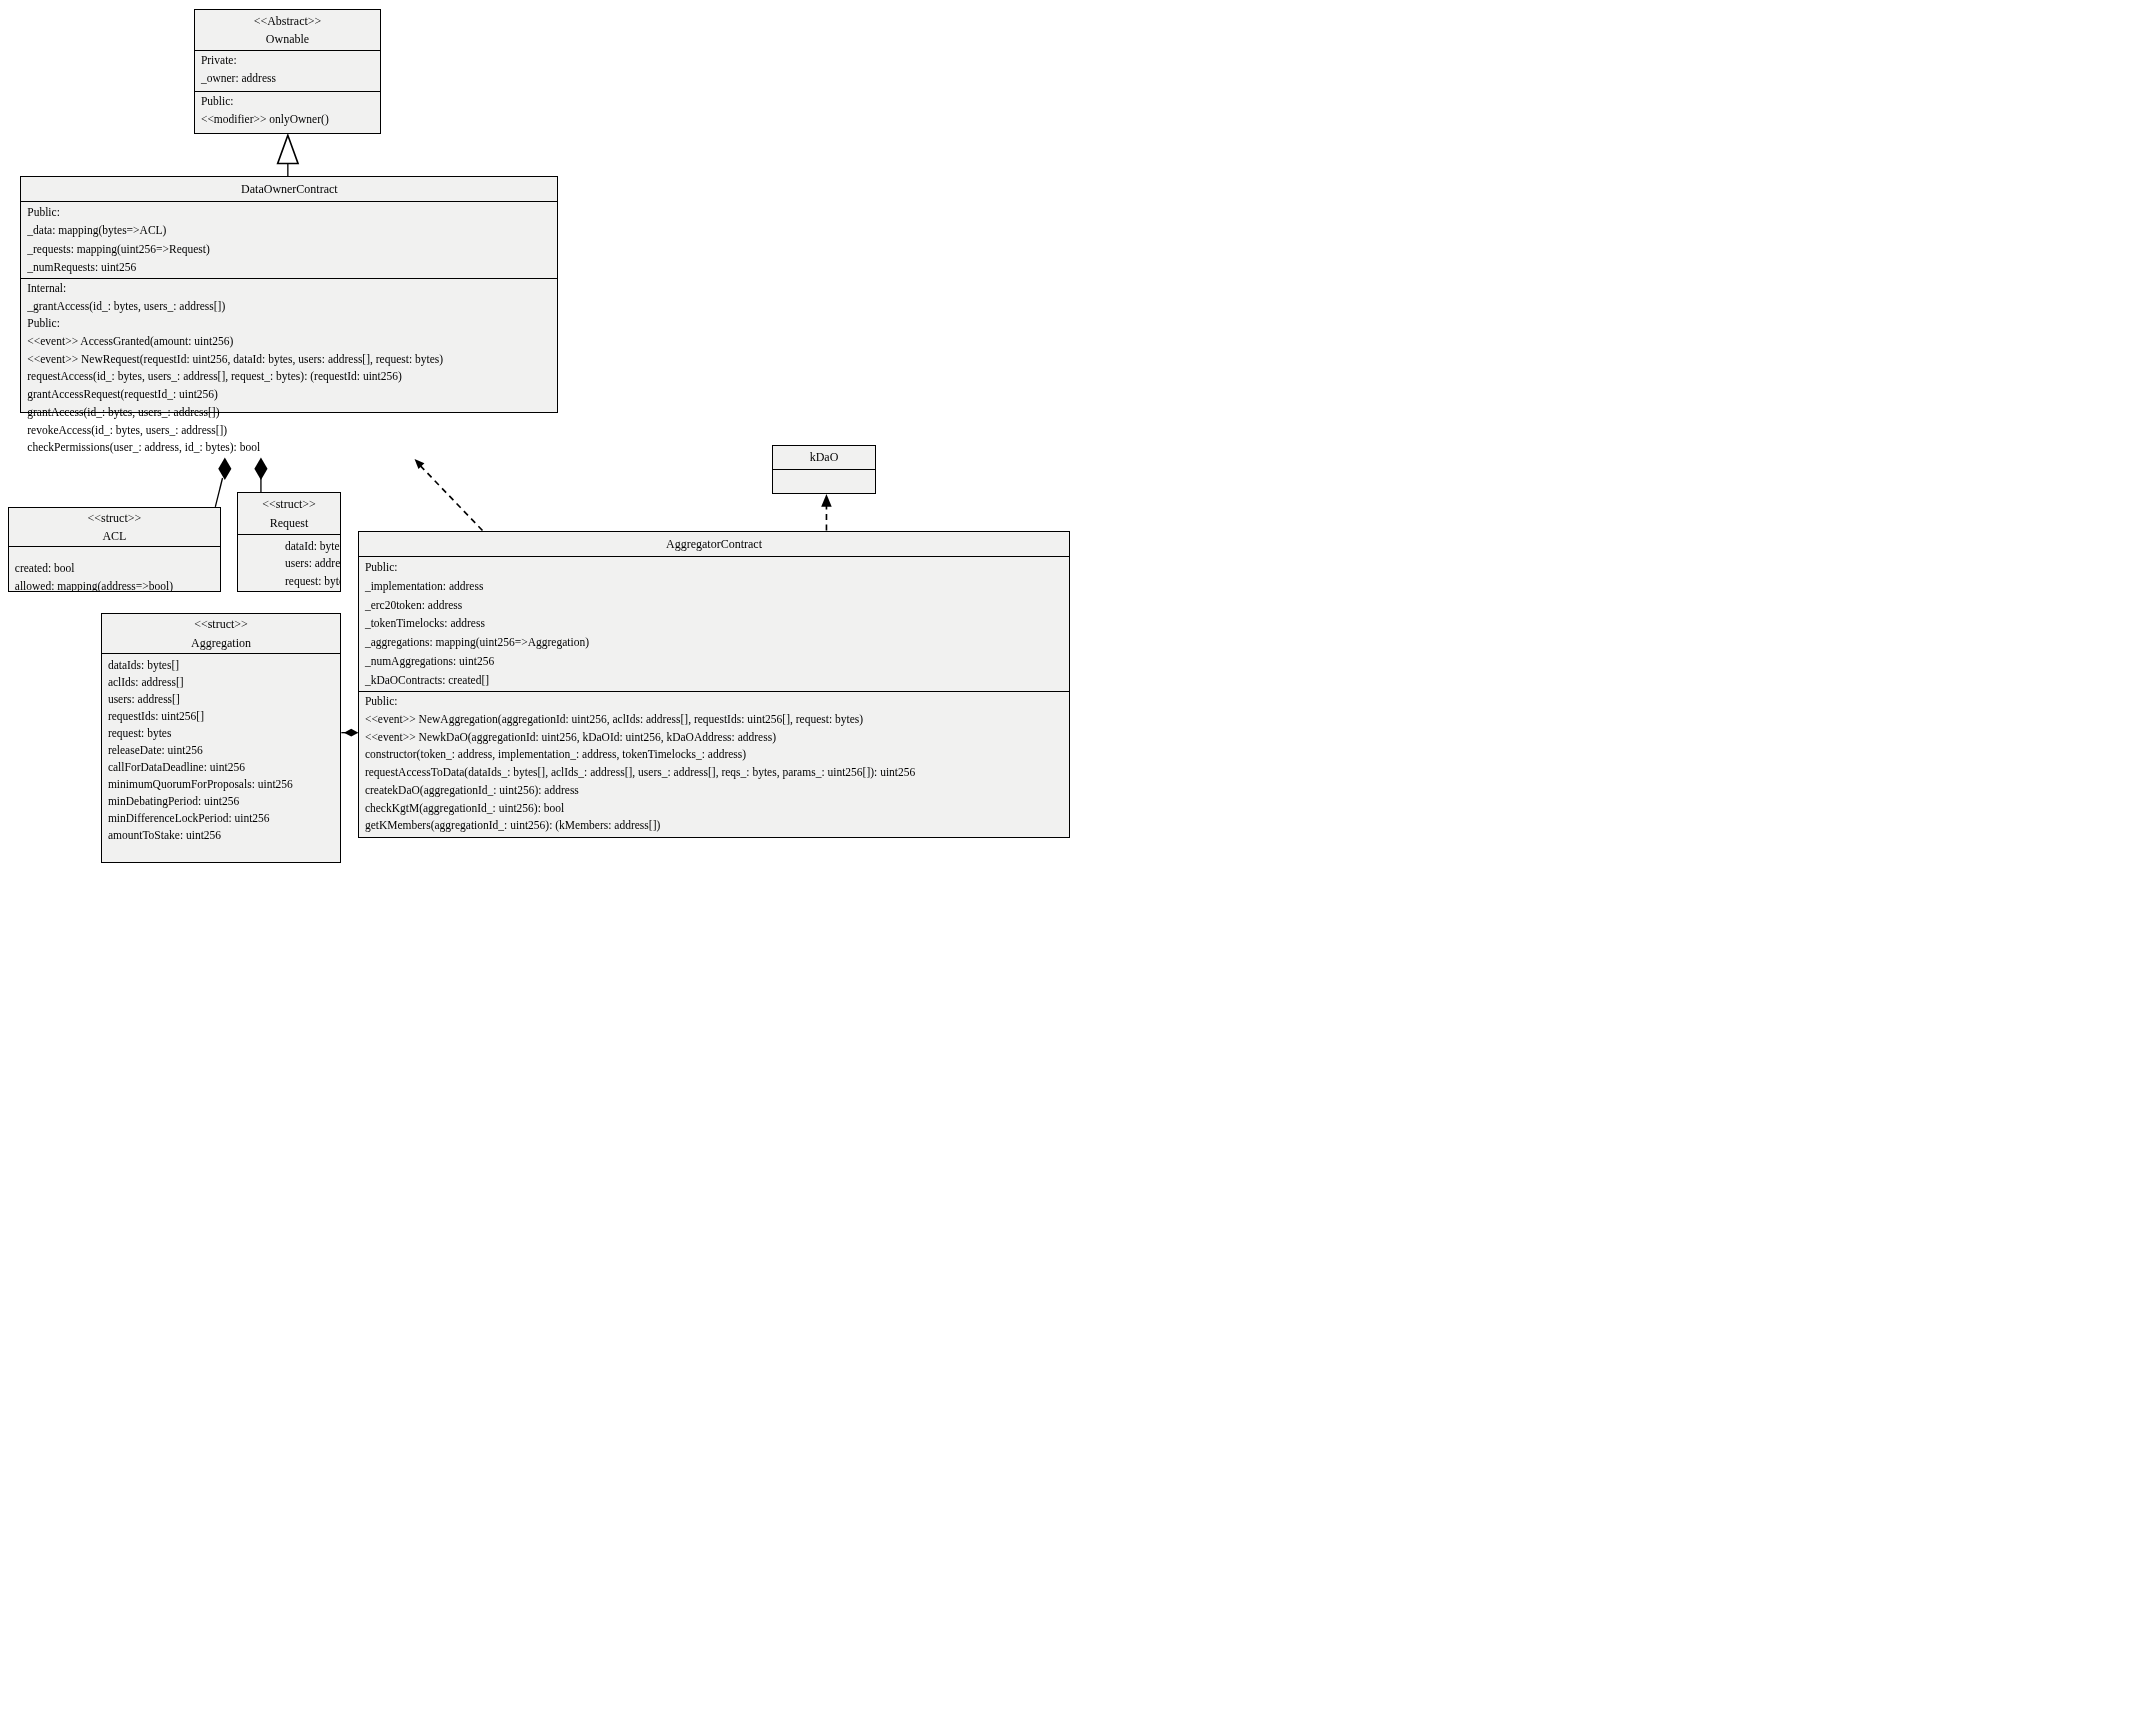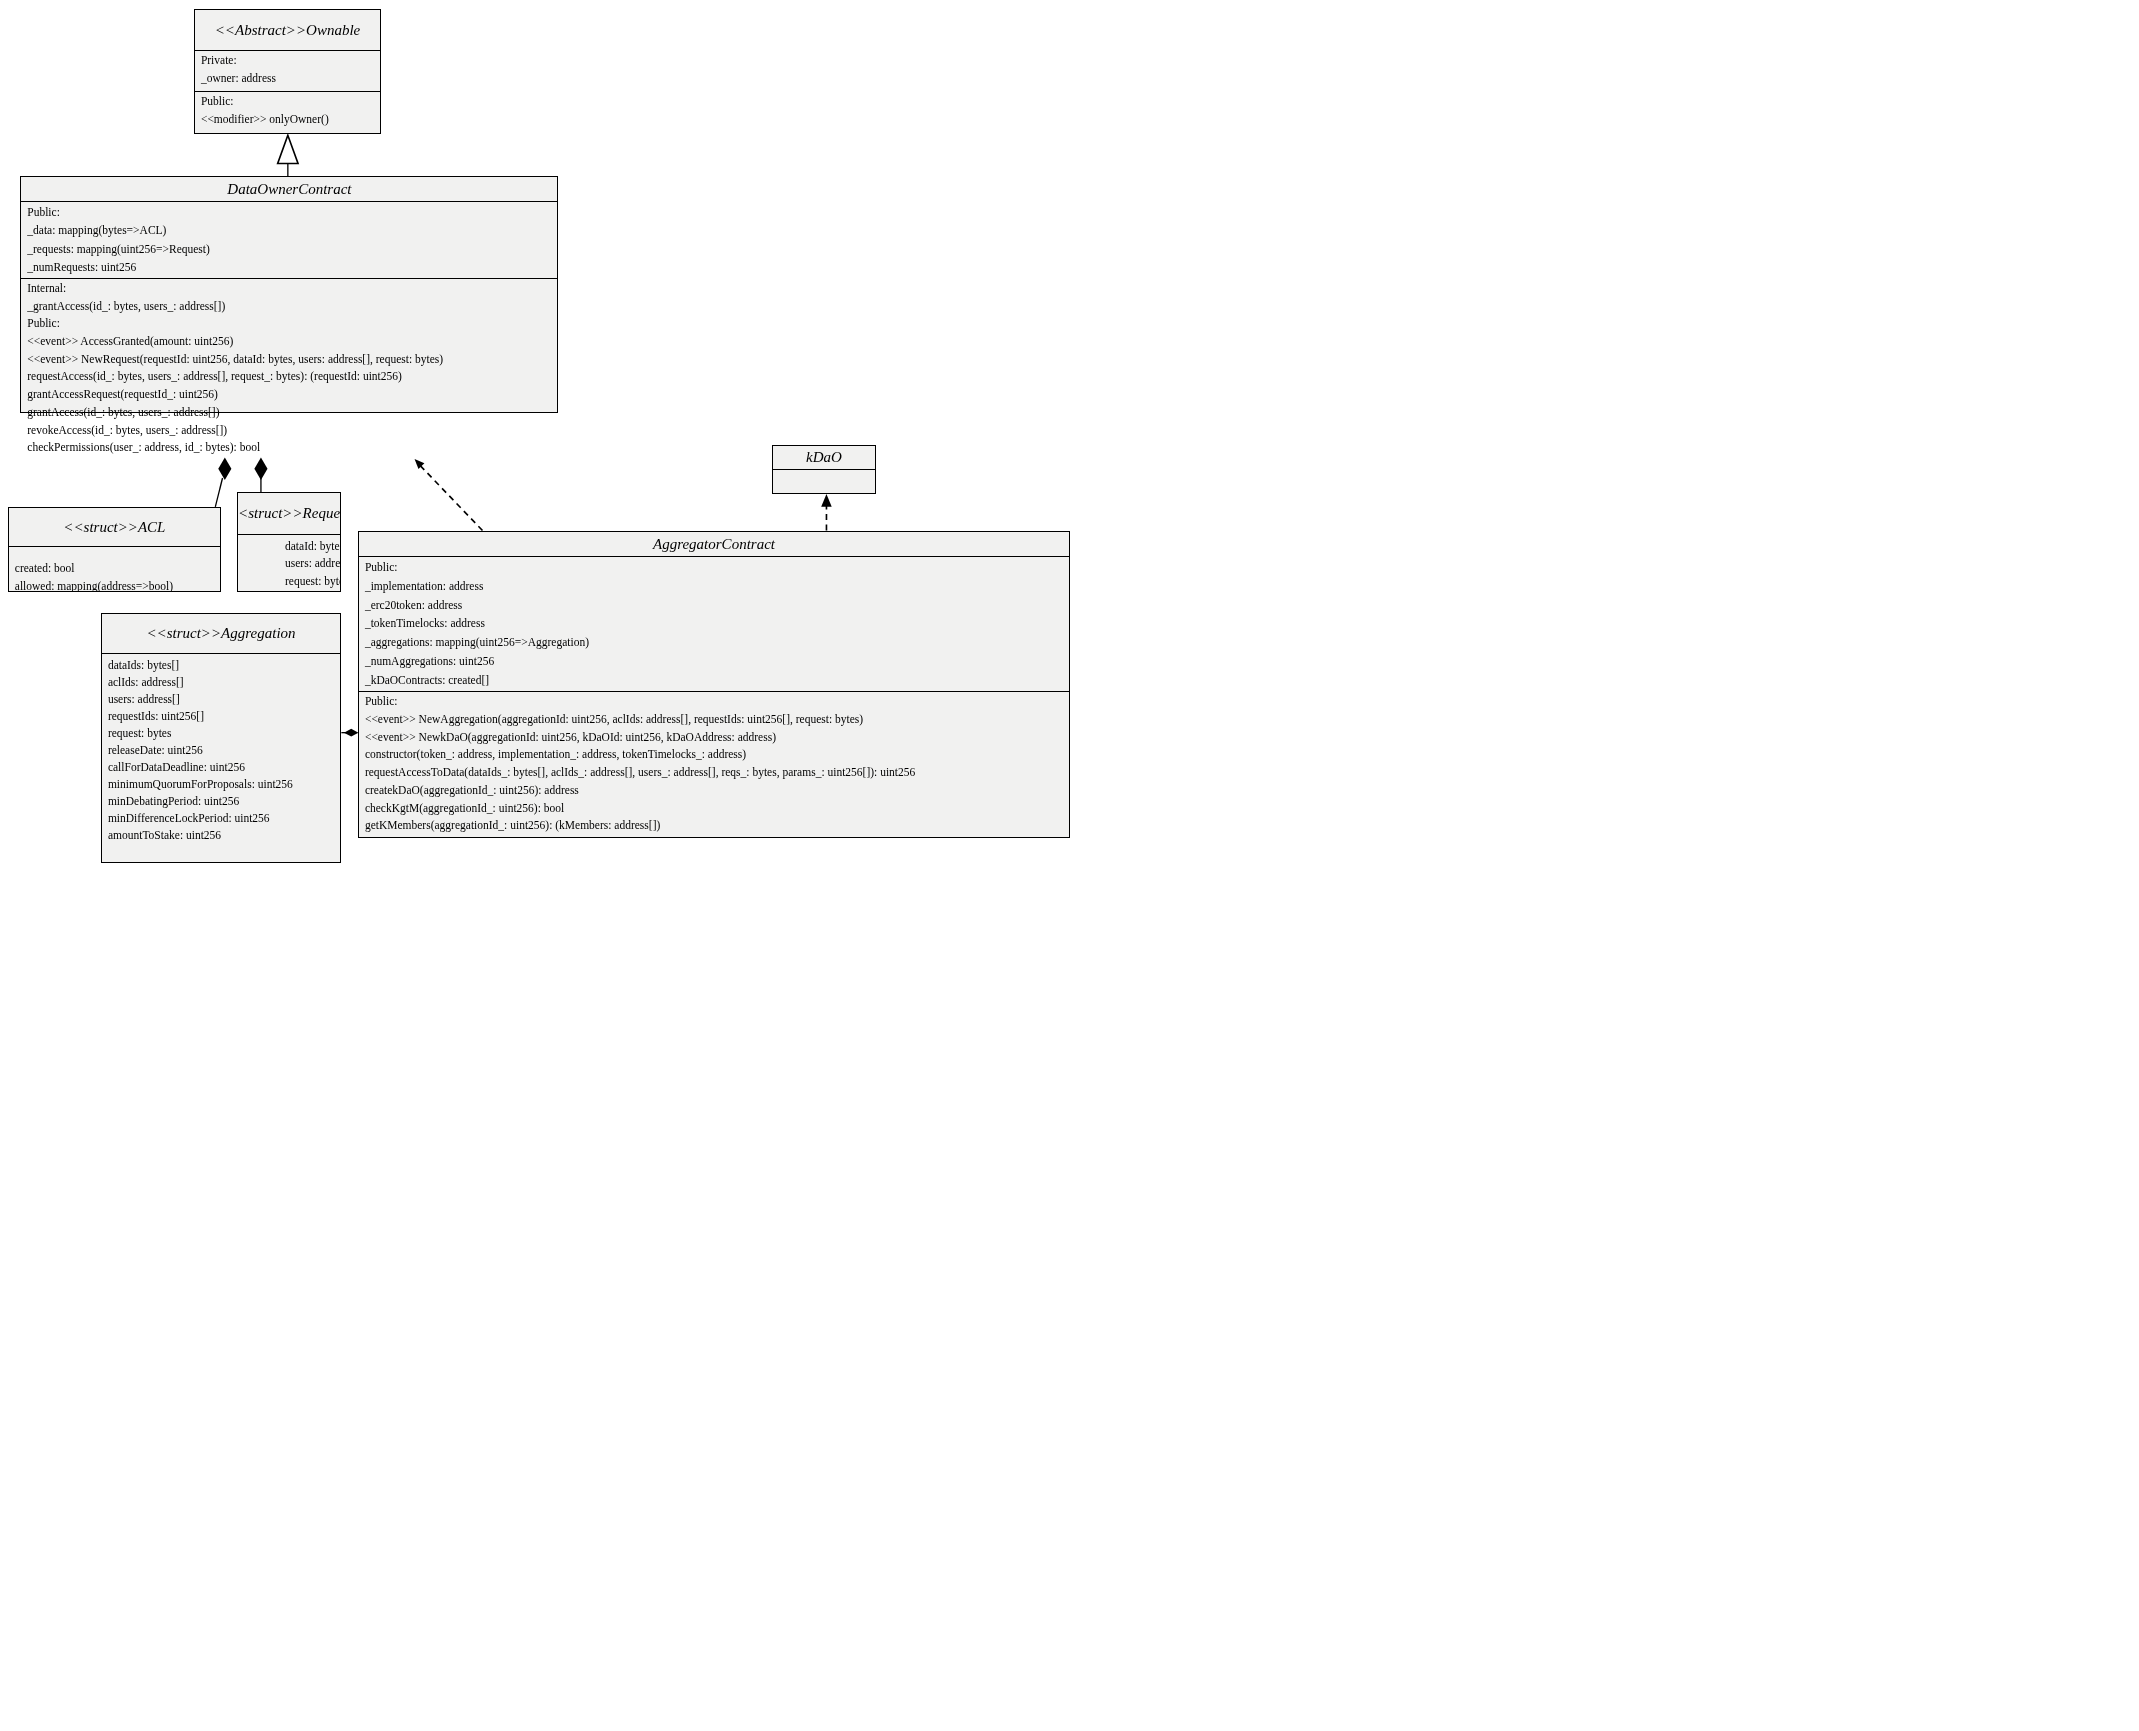--- a/index.html
+++ b/index.html
@@ -17,26 +17,26 @@
     border: 1.3px solid #000;
     background: #f1f1f0;
   }
   .uml-section {
     box-sizing: border-box;
     overflow: hidden;
   }
   .uml-section + .uml-section { border-top: 1.3px solid #000; }
   .uml-title {
     display: flex;
+    flex-direction: column;
     align-items: center;
     justify-content: center;
-    font-size: 15px;
+    font-size: 12px;
     line-height: 18.4px;
     text-align: center;
-    font-style: italic;
   }
   .uml-members {
     padding: 1.3px 2.6px 0 5.9px;
     font-size: 11.5px;
     white-space: pre;
   }
   .uml-members div { line-height: 17.7px; }
 
   
   #box-dataowner .attrs div      { line-height: 18.4px; }

